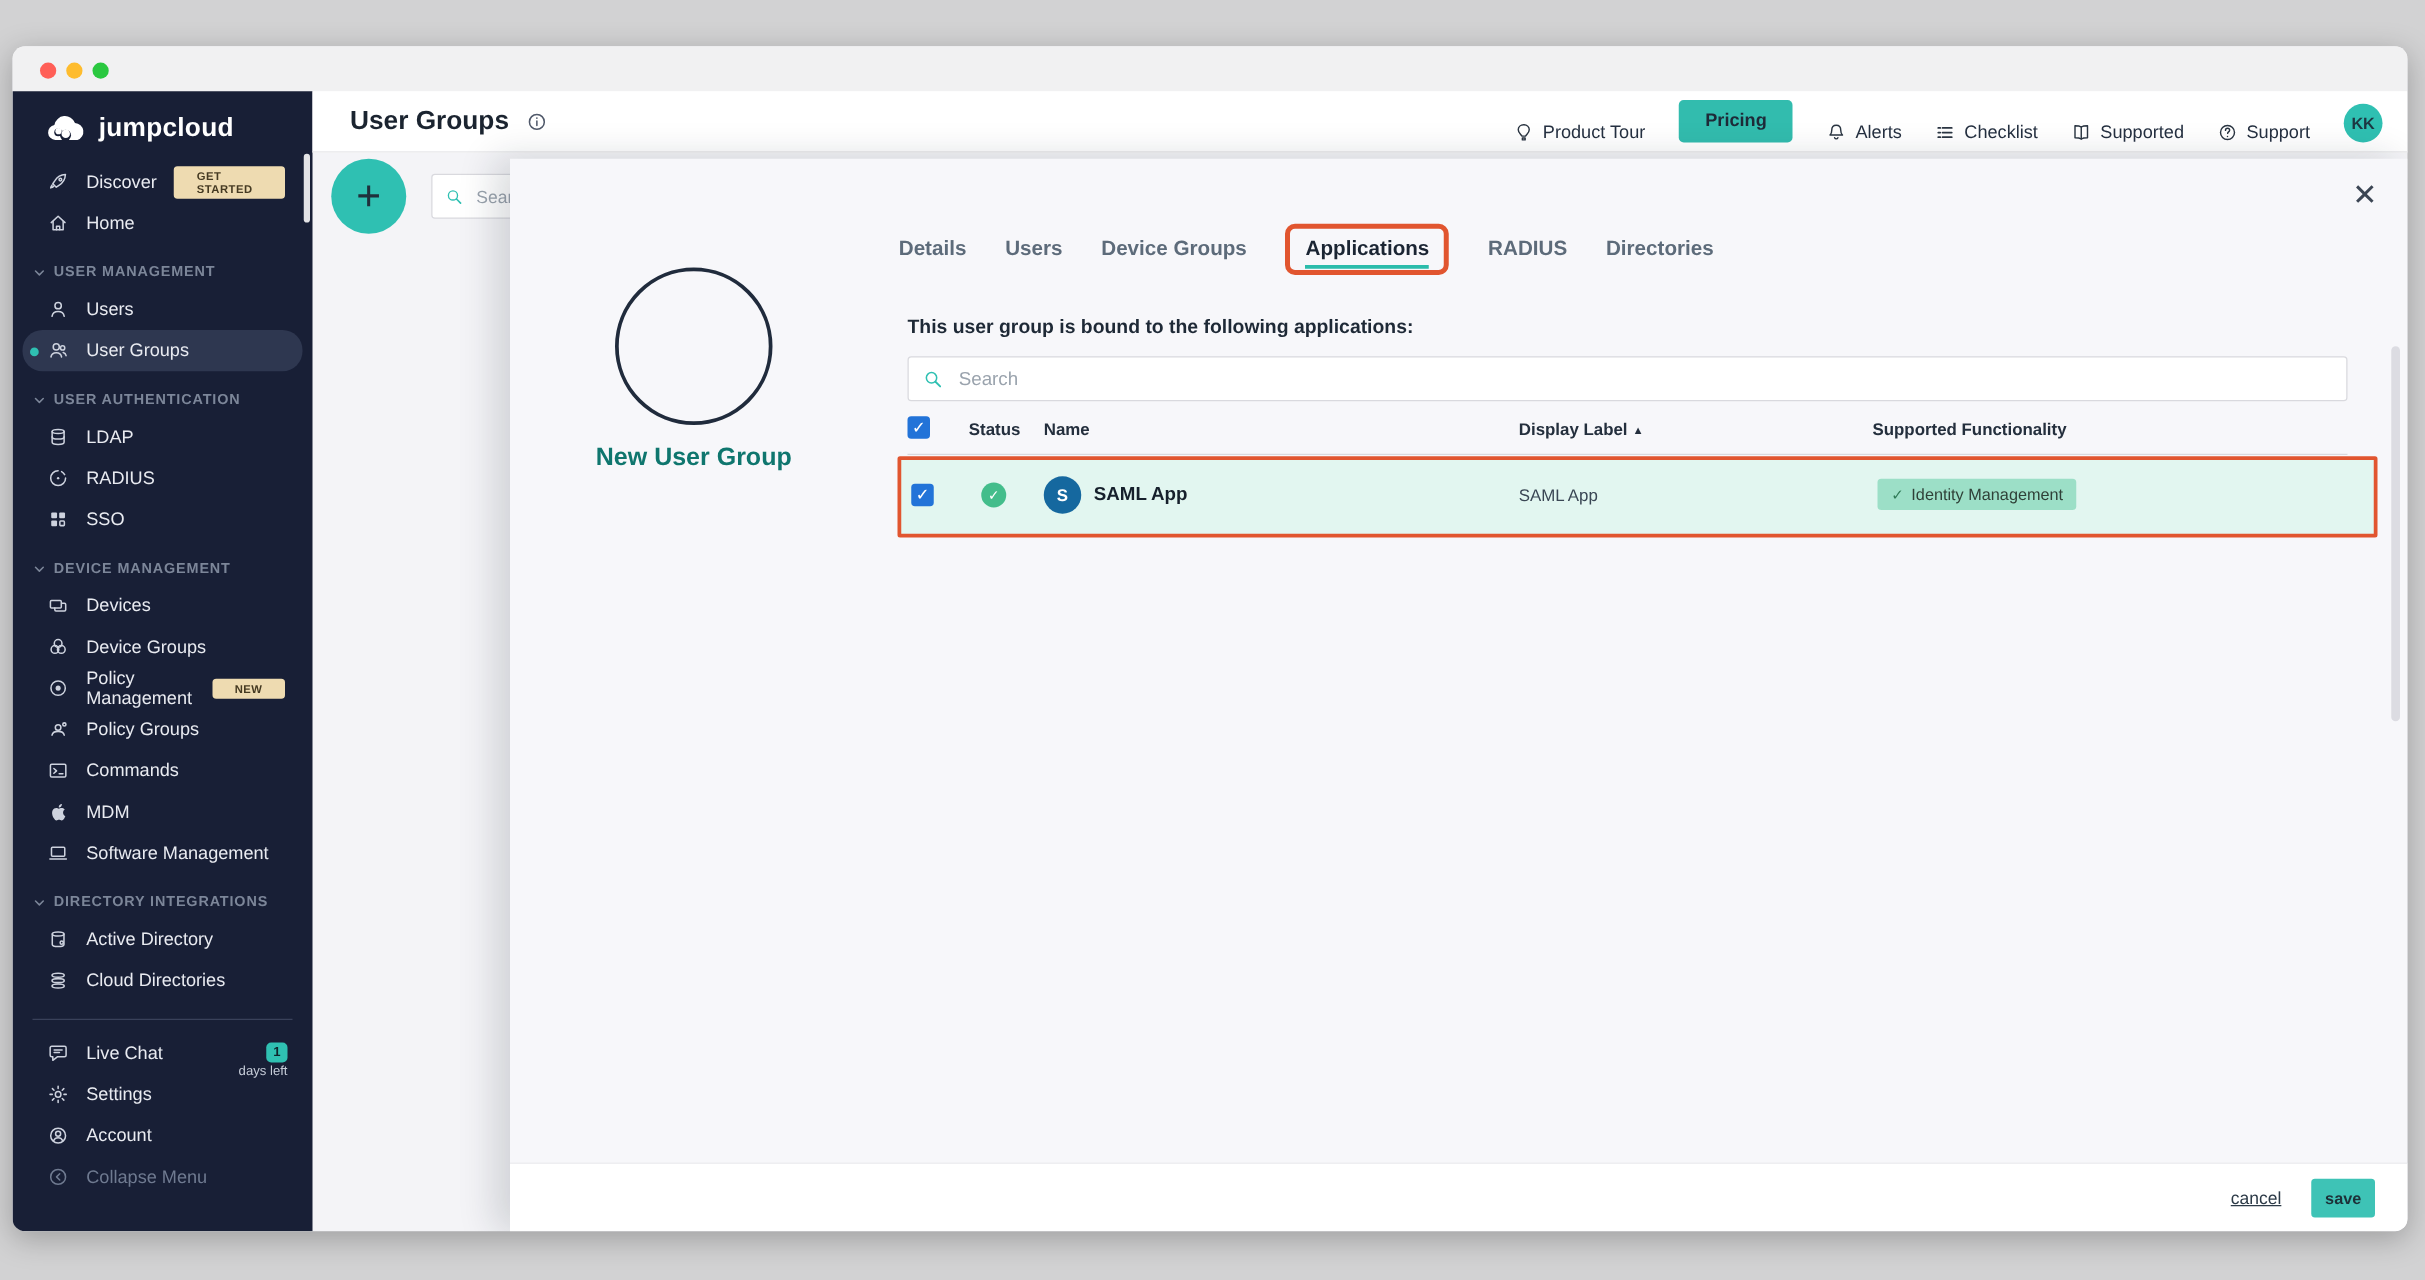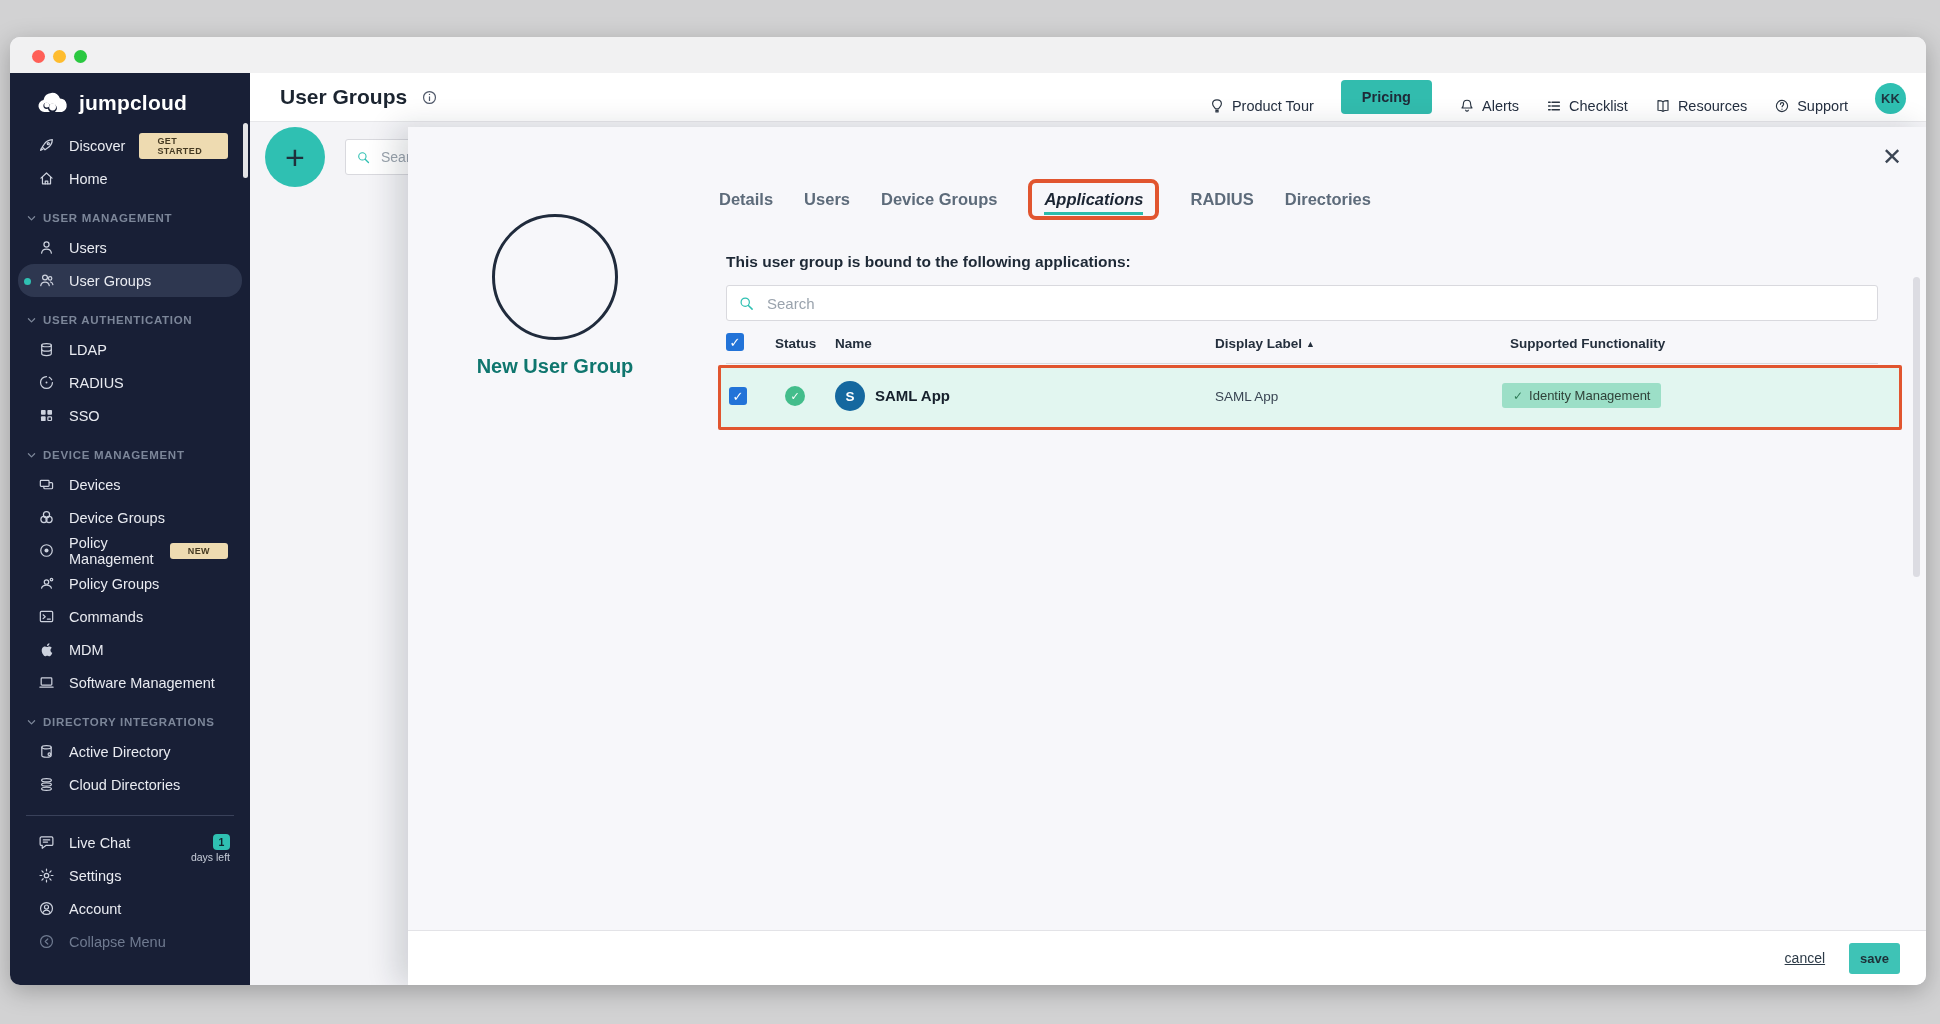--- a/index.html
+++ b/index.html
@@ -56,21 +56,21 @@
   .modal{position:absolute;left:398px;top:90px;width:1518px;height:858px;background:#f7f7fa;
     border-radius:0 0 10px 0;box-shadow:-12px 0 30px rgba(21,28,45,.16);}
   .close-btn{position:absolute;right:24px;top:18px;font-size:24px;color:#3c4654;cursor:pointer;line-height:1;}
   .figure{position:absolute;left:84px;top:87px;width:126px;height:126px;border:3.5px solid #202b3c;
     border-radius:50%;box-sizing:border-box;display:flex;align-items:center;justify-content:center;color:#202b3c;}
   .figure .ic{display:flex;width:58px;height:58px;}
   .figure-label{position:absolute;left:27px;top:228px;width:240px;text-align:center;font-size:20px;
     font-weight:bold;color:#0f766e;}
   .tabs{position:absolute;left:311px;top:52px;display:flex;align-items:center;gap:31px;}
   .tab{font-size:16.5px;font-weight:600;color:#5d6b7a;cursor:pointer;padding:8px 0;}
-  .tab.hl{border:4px solid #e1552f;border-radius:8px;padding:7px 12px;font-style:italic;}
+  .tab.hl{border:4px solid #e1552f;border-radius:8px;padding:7px 12px;}
   .tab.active-tab .tab-inner{color:#1b2533;font-weight:bold;border-bottom:3px solid #2bbcab;padding-bottom:4px;}
   .bound-text{position:absolute;left:318px;top:126px;font-size:15.5px;font-weight:bold;color:#1e2936;}
   .modal-search{position:absolute;left:318px;top:158px;width:1152px;height:36px;background:#fff;
     border:1px solid #d9d9de;border-radius:3px;display:flex;align-items:center;gap:10px;padding-left:11px;box-sizing:border-box;}
   .modal-search .ic{display:flex;width:17px;height:17px;color:#2fc0b2;}
   .modal-search input{border:none;outline:none;flex:1;font-size:15px;color:#333;background:transparent;font-family:inherit;}
   .modal-search input::placeholder{color:#9aa3ad;}
   .tbl-head{position:absolute;left:318px;top:206px;width:1152px;height:30px;border-bottom:1px solid #d9d9de;}
   .th{position:absolute;top:3px;font-size:13.5px;font-weight:bold;color:#242f3d;white-space:nowrap;}
   .sort-arrow{font-size:9px;color:#242f3d;margin-left:4px;vertical-align:1px;}
@@ -397,21 +397,21 @@
             </span>
             <span>Checklist</span>
           </div>
           <div class="hdr-btn">
             <span class="ic">
               <svg viewBox="0 0 16 16" width="100%" height="100%" fill="none" stroke="currentColor" stroke-width="1.15" stroke-linecap="round" stroke-linejoin="round">
                 <path d="M8 3.6C7 2.9 5.6 2.6 3 2.6v9.6c2.6 0 4 .3 5 1 1-.7 2.4-1 5-1V2.6c-2.6 0-4 .3-5 1z"></path>
                 <path d="M8 3.6v9.6"></path>
               </svg>
             </span>
-            <span>Resources</span>
+            <span>Supported</span>
           </div>
           <div class="hdr-btn">
             <span class="ic">
               <svg viewBox="0 0 16 16" width="100%" height="100%" fill="none" stroke="currentColor" stroke-width="1.15" stroke-linecap="round" stroke-linejoin="round">
                 <circle cx="8" cy="8" r="5.6"></circle>
                 <path d="M6.4 6.3c0-1 .8-1.7 1.7-1.7s1.6.6 1.6 1.5c0 1.4-1.6 1.4-1.6 2.6"></path>
                 <circle cx="8" cy="11.2" r="0.6" fill="currentColor" stroke="none"></circle>
               </svg>
             </span>
             <span>Support</span>
@@ -459,21 +459,21 @@
             </svg>
           </span>
         <input placeholder="Search" style="">
       </div>
 
       <div class="tbl-head" id="table-head">
           <span class="checkbox hd-check">✓</span>
           <span class="th" style="left: 49px;"><span>Status</span></span>
           <span class="th" style="left: 109px;"><span>Name</span></span>
           <span class="th" style="left: 489px;"><span>Display Label</span><span class="sort-arrow">▲</span></span>
-          <span class="th" style="left: 772px; margin-left: 12px;"><span>Supported Functionality</span></span>
+          <span class="th" style="left: 772px;"><span>Supported Functionality</span></span>
         </div>
       <div id="table-rows">
           <div class="app-row" style="top: 238px;">
             <span class="checkbox row-check">✓</span>
             <span class="status-dot">✓</span>
             <span class="row-avatar">S</span>
             <span class="row-name">SAML App</span>
             <span class="row-dlabel">SAML App</span>
             <span class="row-badge">
               <span class="bcheck">✓</span>

